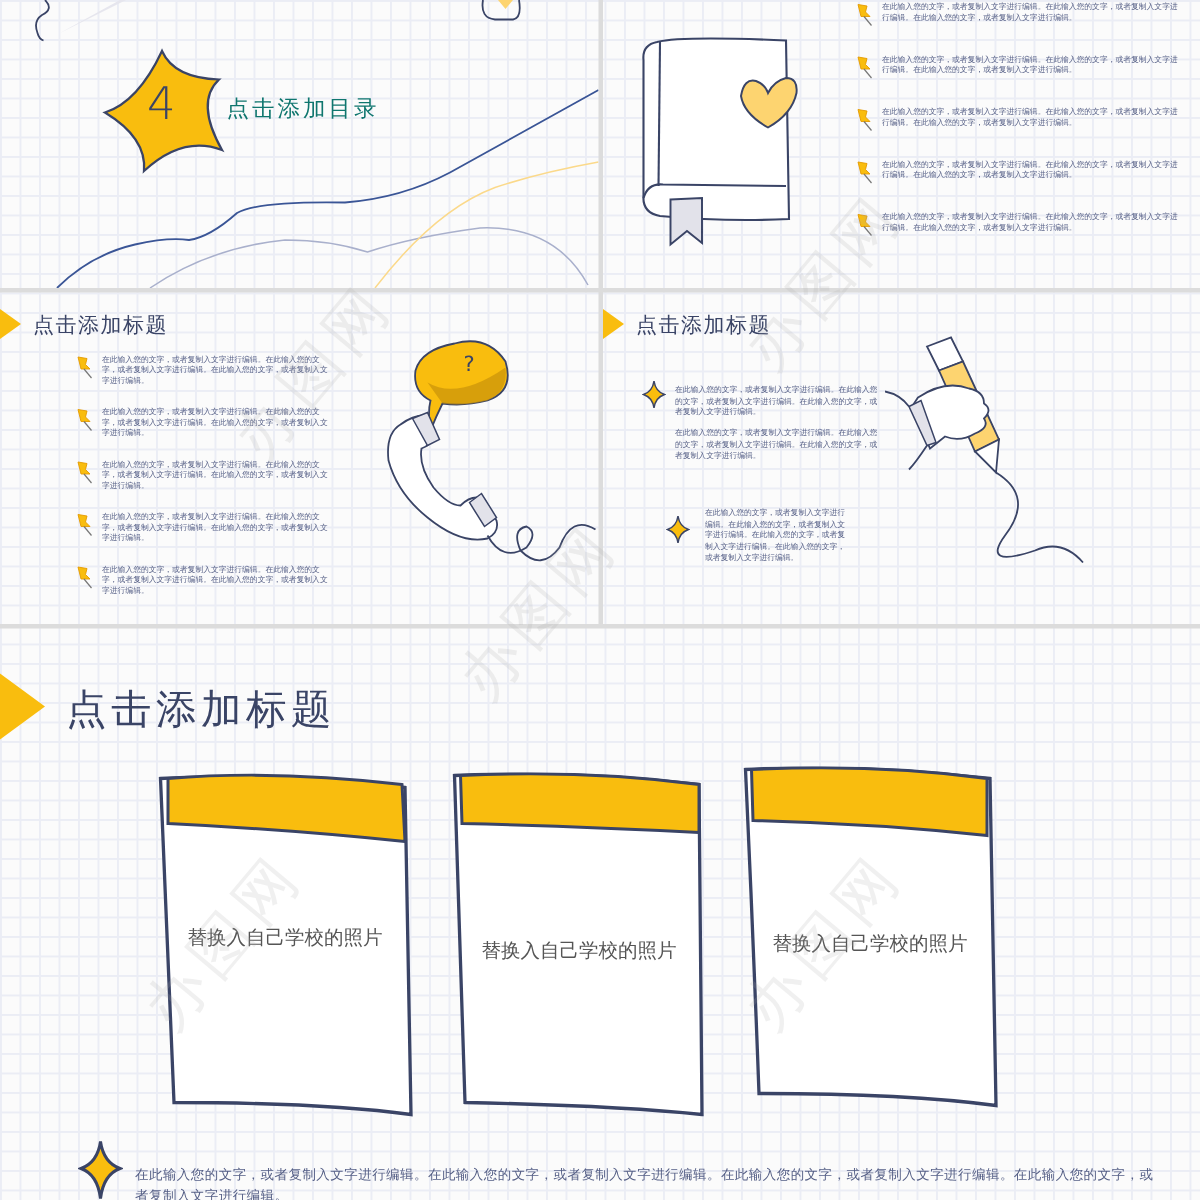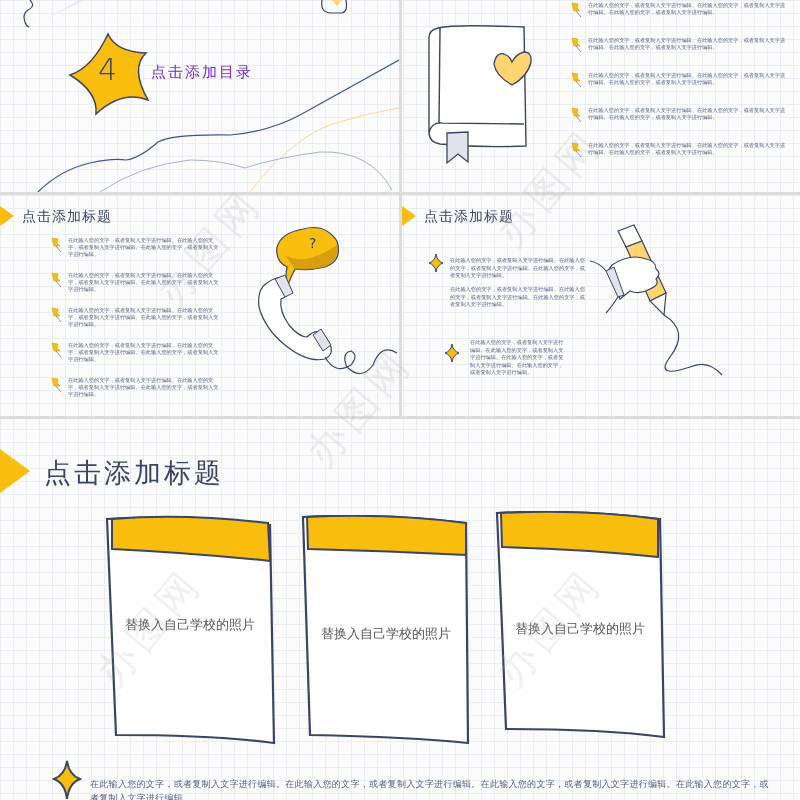--- a/index.html
+++ b/index.html
@@ -51,21 +51,21 @@
     <path d="M322 0 Q320 12 330 13 L342 13 Q348 12 346 0" fill="none" stroke="#3a4466" stroke-width="1.2"></path>
     <path d="M332 0 L337 6 L342 0 Z" fill="#fdd470"></path>
     <path d="M38 192 Q60 170 90 163 Q112 158 126 160 Q140 158 158 142 Q172 134 230 135 Q268 132 300 115 L399 60" fill="none" stroke="#3a5596" stroke-width="1.2"></path>
     <path d="M100 192 Q140 165 190 160 Q220 160 245 168 Q275 158 320 152 Q370 150 392 190" fill="none" stroke="#a9b0cc" stroke-width="1"></path>
     <path d="M250 192 Q290 140 330 125 Q360 115 399 108" fill="none" stroke="#fbd98a" stroke-width="1"></path>
   </svg>
   <svg class="abs" style="left:68px;top:32px" width="82" height="84" viewBox="0 0 82 84">
     <path d="M40 2 Q48 20 78 21 Q62 36 80 68 Q54 58 28 82 Q30 60 2 43 Q24 36 40 2 Z" fill="#f9bd0e" stroke="#3a4466" stroke-width="1.5"></path>
   </svg>
   <div class="abs" style="left:98px;top:52px;font-size:30px;color:#3a4466;font-weight:300;">4</div>
-  <div class="abs" style="left:151px;top:63px;font-size:15px;letter-spacing:2px;color:#6d28d9;">点击添加目录</div>
+  <div class="abs" style="left:151px;top:63px;font-size:15px;letter-spacing:2px;color:#0f766e;">点击添加目录</div>
 </div>
 
 <div class="panel" style="left:402px;top:0;width:398px;height:192px;">
   <svg class="abs" style="left:22px;top:20px" width="110" height="150" viewBox="0 0 110 150">
     <path d="M14 8 Q30 4 100 7 L102 126 Q60 128 16 124 Q4 122 5 110 L5 20 Q4 10 14 8 Z" fill="#fff" stroke="#3a4466" stroke-width="1.4"></path>
     <path d="M16 8 L15 104" stroke="#3a4466" stroke-width="1.4"></path>
     <path d="M5 112 Q8 102 18 103 L100 104" fill="none" stroke="#3a4466" stroke-width="1.4"></path>
     <path d="M23 113 L44 112 L44 142 L34 134 L23 143 Z" fill="#e2e2ea" stroke="#3a4466" stroke-width="1.3"></path>
     <path d="M70 44 Q72 32 80 34 Q86 36 88 42 Q92 34 100 32 Q108 32 107 42 Q104 56 88 65 Q72 56 70 44 Z" fill="#fdd470" stroke="#3a4466" stroke-width="1.3"></path>
   </svg>

